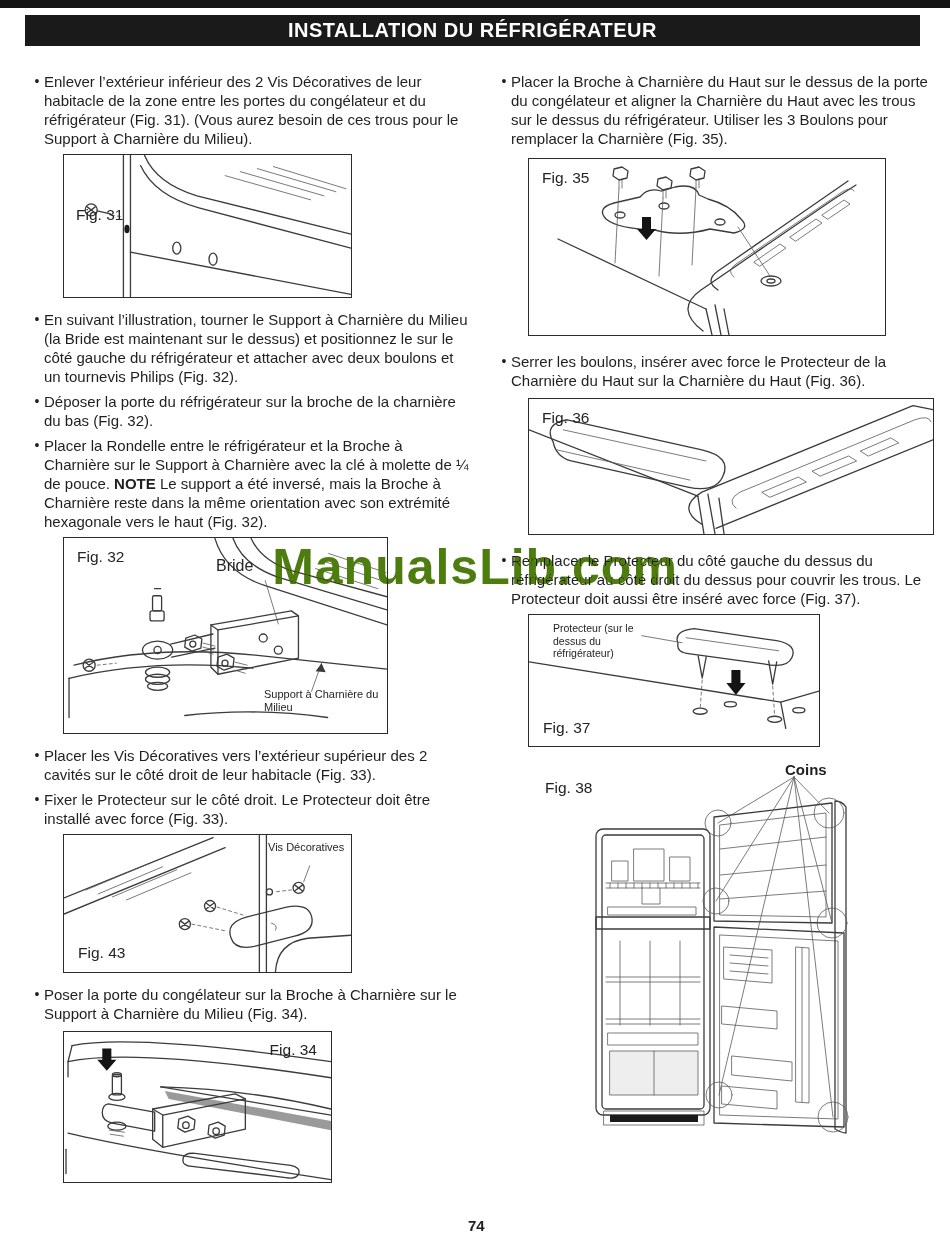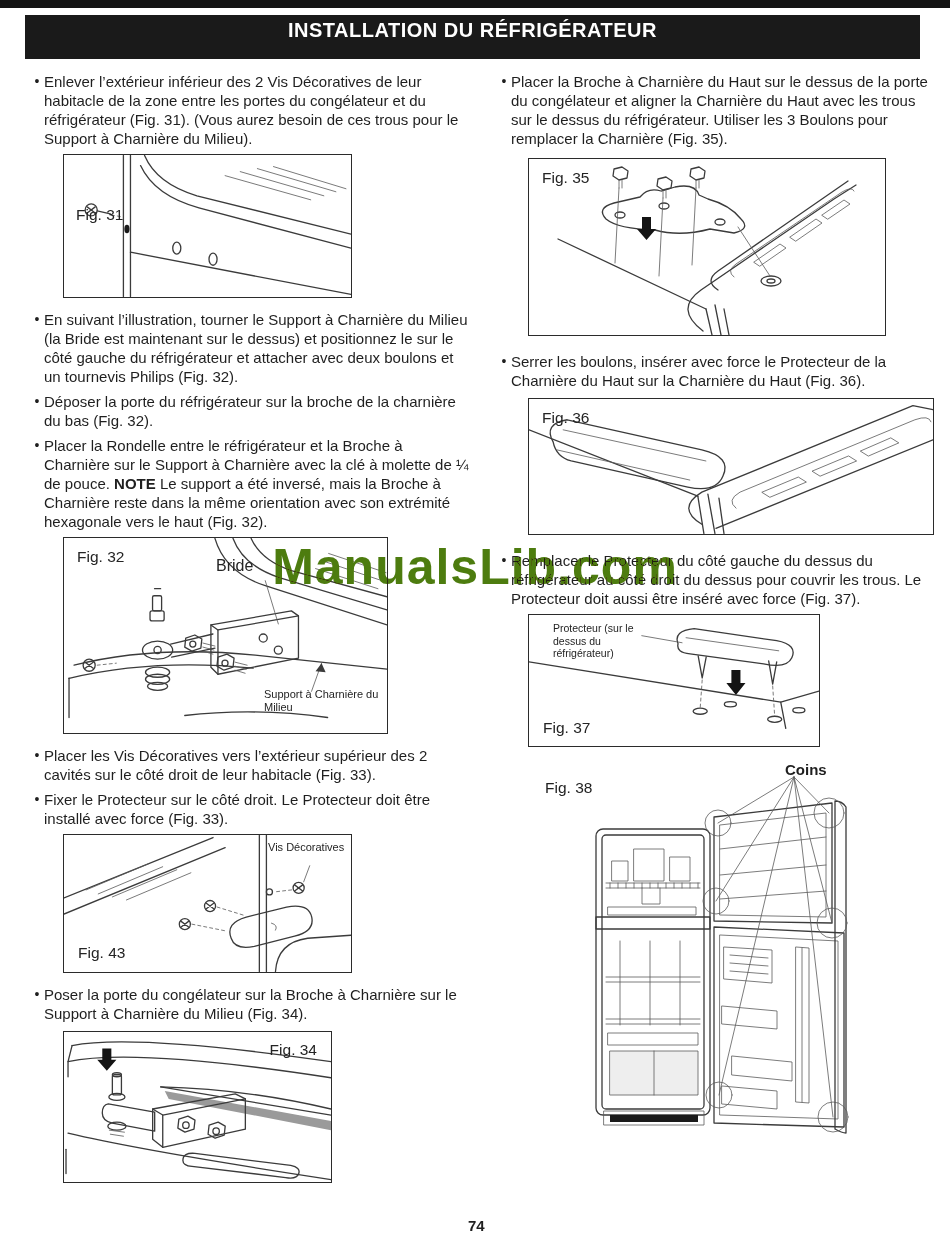--- a/index.html
+++ b/index.html
@@ -3,21 +3,21 @@
 <meta charset="utf-8">
 <style>
   html,body { margin:0; padding:0; background:#e8e8e8; }
   .page {
     position:relative; width:950px; height:1248px; margin:0 auto;
     background:#ffffff; overflow:hidden;
     font-family:"Liberation Sans", sans-serif; color:#1f1f1f;
   }
   .topbar { position:absolute; top:0; left:0; width:100%; height:8px; background:#141414; }
   .header {
-    position:absolute; top:15px; left:25px; right:30px; height:44px;
+    position:absolute; top:15px; left:25px; right:30px; height:31px;
     background:#1a1a1a; color:#fff; text-align:center;
     font-weight:bold; font-size:20px; line-height:31px; letter-spacing:.5px;
   }
   .col { position:absolute; top:72px; }
   .col-left  { left:30px;  width:442px; }
   .col-right { left:497px; width:440px; }
   .bullet { display:flex; margin:0 0 6px 0; }
   .bullet .b { flex:none; width:14px; text-align:center; font-size:14px; line-height:19px; }
   .bullet .t, .para { font-size:15px; line-height:19px; }
   .para { margin:2px 0 6px 0; }

